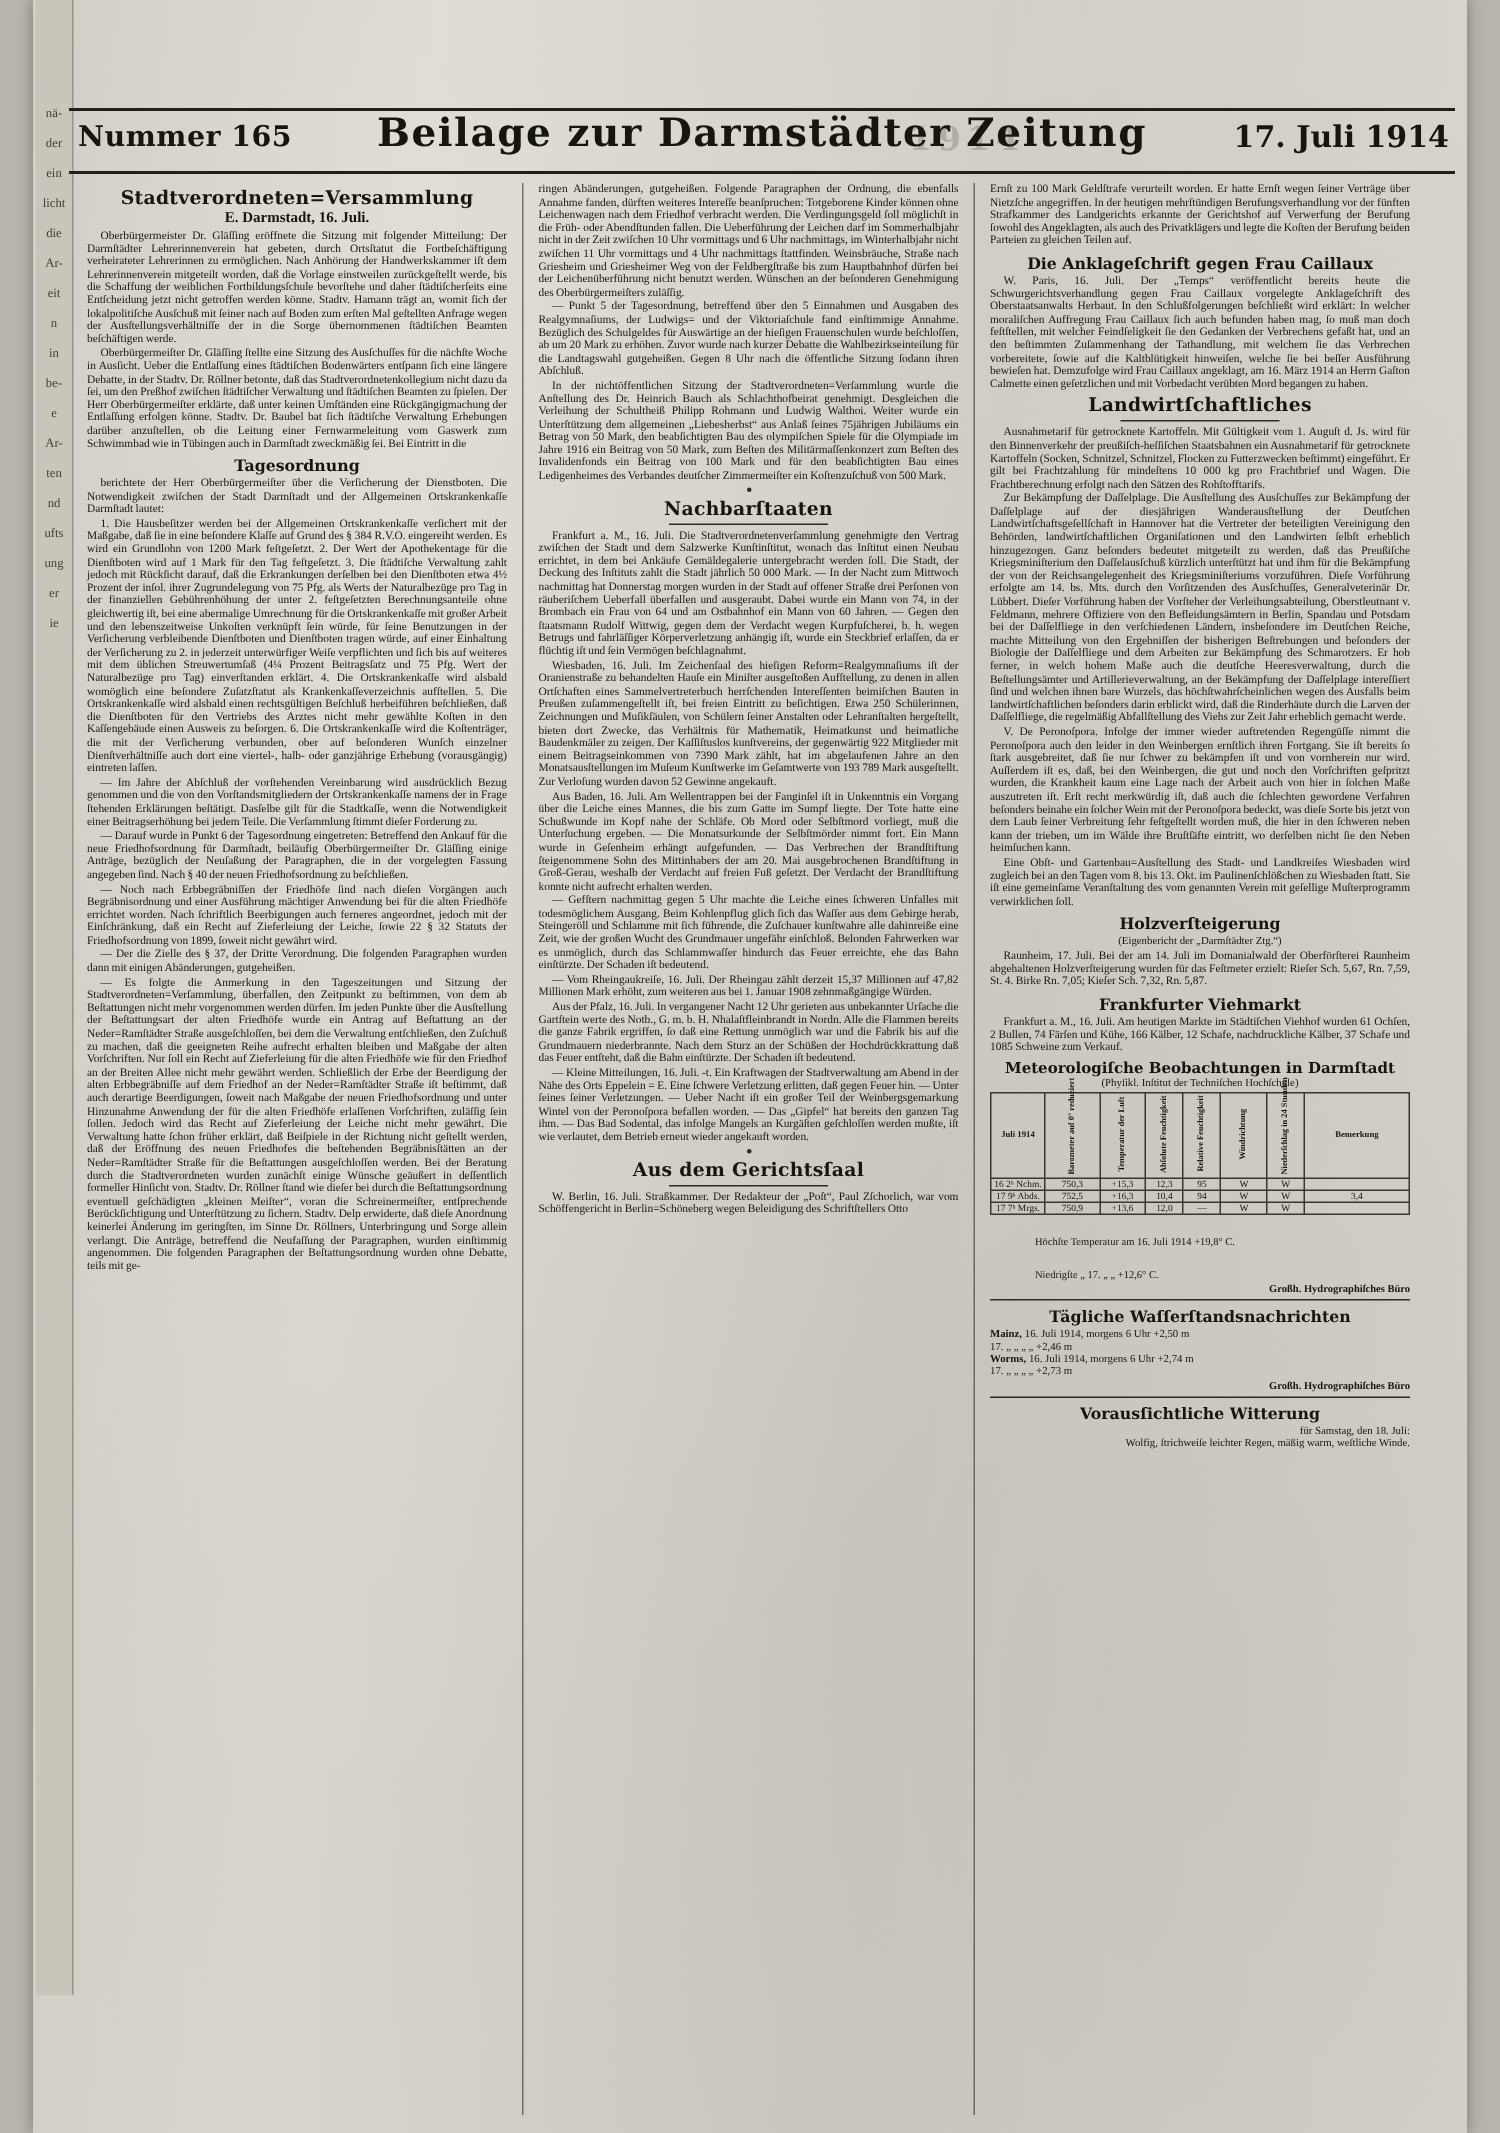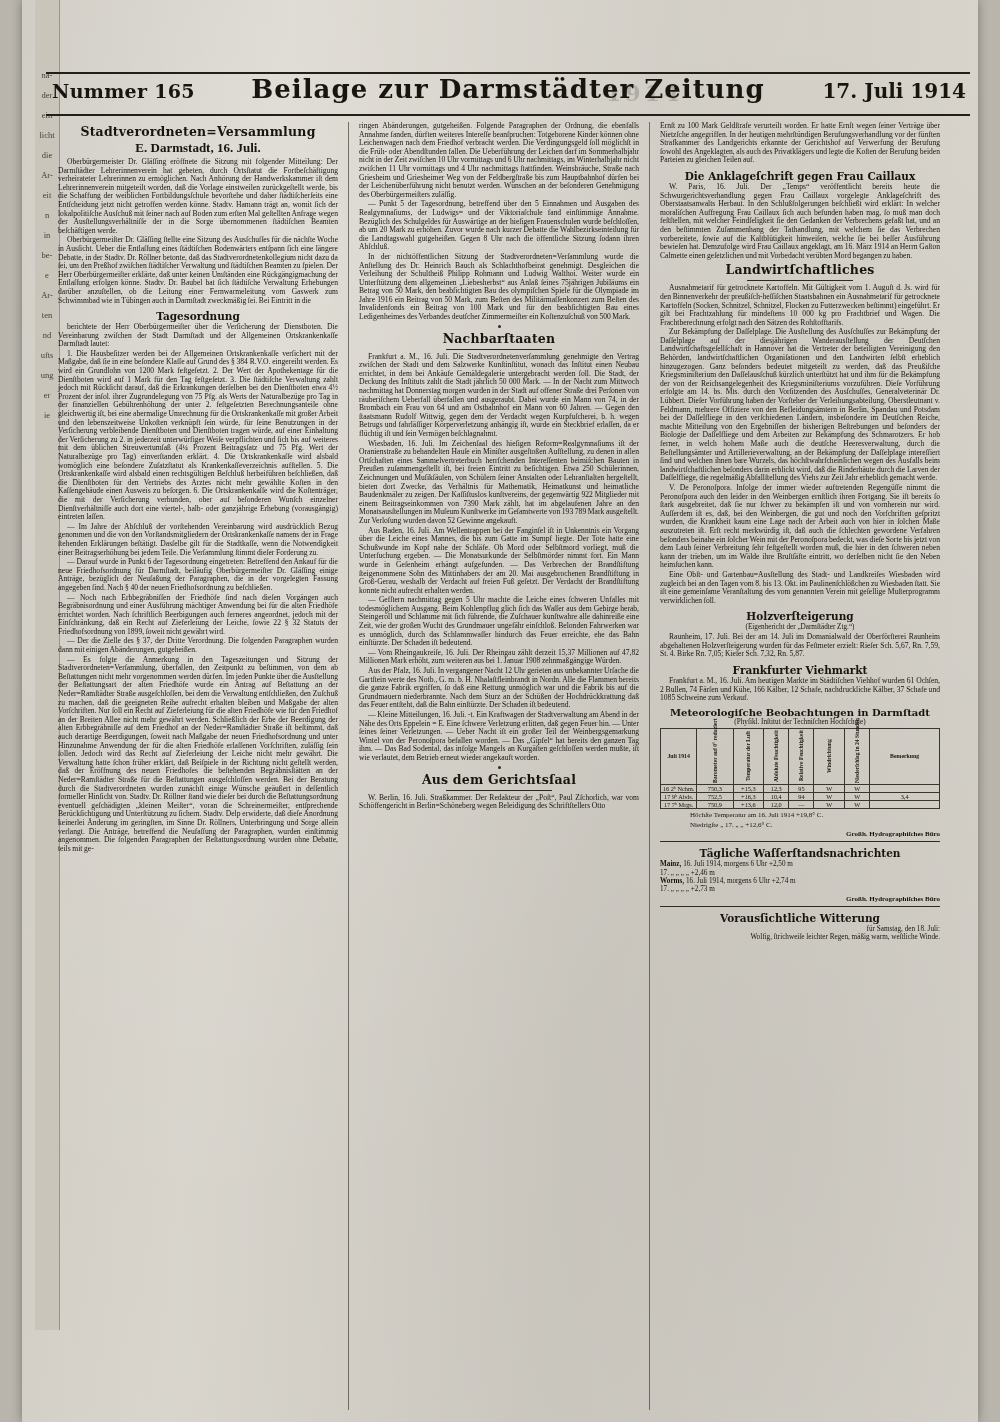--- a/index.html
+++ b/index.html
@@ -17,21 +17,21 @@
     background:#d8d4cb;
     background-image:
       linear-gradient(95deg, rgba(0,0,0,0.05) 0%, rgba(255,255,255,0.07) 25%, rgba(0,0,0,0.03) 60%, rgba(255,255,255,0.05) 100%),
       radial-gradient(ellipse at 20% 15%, rgba(255,255,255,0.18), rgba(0,0,0,0) 60%),
       radial-gradient(ellipse at 80% 80%, rgba(0,0,0,0.06), rgba(0,0,0,0) 70%);
     box-shadow:0 0 10px rgba(0,0,0,.35);
     color:#17150f;
   }
   
   #edge-strip{
-    position:absolute;left:13px;top:0;width:24px;height:1330px;
+    position:absolute;left:2px;top:0;width:24px;height:1330px;
     background:#c9c5bb;
     border-right:1px solid #9a948a;
     overflow:hidden;
   }
   #edge-strip .frag{
     font-size:8.5px;line-height:11px;color:#2a2720;
     writing-mode:horizontal-tb;
     padding:70px 1px 0 1px;
     text-align:center;
     opacity:.85;
@@ -82,21 +82,21 @@
     font-family:"DejaVu Serif",serif;
     font-size:12.5px;font-weight:bold;text-align:center;
     margin:2px 0 1px 0;letter-spacing:.2px;
   }
   h3.subhead{
     font-family:"DejaVu Serif",serif;
     font-size:10.5px;font-weight:bold;text-align:center;
     margin:5px 0 1px 0;
   }
   .dateline{
-    font-size:13px;text-align:center;font-weight:bold;margin:0 0 2px 0;
+    font-size:10px;text-align:center;font-weight:bold;margin:0 0 2px 0;
   }
   p.body{
     font-size:7.6px;line-height:8.6px;text-align:justify;
     margin:0 0 1px 0;
     text-indent:9px;
     word-spacing:-0.3px;
     hyphens:auto;
   }
   p.body.noind{text-indent:0;}
   .rule-short{height:1px;background:#2e2a22;width:38%;margin:3px auto;}
@@ -114,21 +114,21 @@
     border-collapse:collapse;width:100%;font-size:6.3px;line-height:7px;
   }
   table.meteo th, table.meteo td{
     border:1px solid #3a362d;padding:0 1px;text-align:center;vertical-align:middle;
   }
   table.meteo th{font-weight:bold;font-size:5.8px;line-height:6.3px;}
   .vert{
     writing-mode:vertical-rl;transform:rotate(180deg);
     white-space:nowrap;font-size:5.6px;line-height:6px;height:54px;
   }
-  .tbl-note{font-size:7px;line-height:8px;margin-top:2px;padding-left:30px;}
+  .tbl-note{font-size:7px;line-height:8px;margin-top:14px;padding-left:30px;}
   .right{text-align:right;}
   .center{text-align:right;}
   .wl{font-size:7.2px;line-height:8.4px;}
   .wl .lbl{font-weight:bold;}
   small.sig{display:block;text-align:right;font-size:7px;font-weight:bold;margin-top:1px;}
   .tiny{font-size:7.2px;line-height:8.3px;}
 </style>
 </head>
 <body>
 
@@ -167,21 +167,21 @@
   </div>
 
   <div id="cols">
 
     <div class="col">
       <h2 class="head">Stadtverordneten=Versammlung</h2>
       <div class="dateline">E. Darmstadt, 16. Juli.</div>
       <p class="body">Oberbürgermeister Dr. Gläſſing eröffnete die Sitzung mit folgender Mitteilung: Der Darmſtädter Lehrerinnenverein hat gebeten, durch Ortsſtatut die Fortbeſchäftigung verheirateter Lehrerinnen zu ermöglichen. Nach Anhörung der Handwerkskammer iſt dem Lehrerinnenverein mitgeteilt worden, daß die Vorlage einstweilen zurückgeſtellt werde, bis die Schaffung der weiblichen Fortbildungsſchule bevorſtehe und daher ſtädtiſcherſeits eine Entſcheidung jetzt nicht getroffen werden könne. Stadtv. Hamann trägt an, womit ſich der lokalpolitiſche Ausſchuß mit ſeiner nach auf Boden zum erſten Mal geſtellten Anfrage wegen der Ausſtellungsverhältniſſe der in die Sorge übernommenen ſtädtiſchen Beamten beſchäftigen werde.</p>
       <p class="body">Oberbürgermeiſter Dr. Gläſſing ſtellte eine Sitzung des Ausſchuſſes für die nächſte Woche in Ausſicht. Ueber die Entlaſſung eines ſtädtiſchen Bodenwärters entſpann ſich eine längere Debatte, in der Stadtv. Dr. Röllner betonte, daß das Stadtverordnetenkollegium nicht dazu da ſei, um den Preßhof zwiſchen ſtädtiſcher Verwaltung und ſtädtiſchen Beamten zu ſpielen. Der Herr Oberbürgermeiſter erklärte, daß unter keinen Umſtänden eine Rückgängigmachung der Entlaſſung erfolgen könne. Stadtv. Dr. Baubel bat ſich ſtädtiſche Verwaltung Erhebungen darüber anzuſtellen, ob die Leitung einer Fernwarmeleitung vom Gaswerk zum Schwimmbad wie in Tübingen auch in Darmſtadt zweckmäßig ſei. Bei Eintritt in die</p>
       <h3 class="subhead">Tagesordnung</h3>
-      <p class="body">berichtete der Herr Oberbürgermeiſter über die Verſicherung der Dienstboten. Die Vereinbarung zwiſchen der Stadt Darmſtadt und der Allgemeinen Ortskrankenkaſſe Darmſtadt lautet:</p>
+      <p class="body">berichtete der Herr Oberbürgermeiſter über die Verſicherung der Dienstboten. Die Notwendigkeit zwiſchen der Stadt Darmſtadt und der Allgemeinen Ortskrankenkaſſe Darmſtadt lautet:</p>
       <p class="body">1. Die Hausbeſitzer werden bei der Allgemeinen Ortskrankenkaſſe verſichert mit der Maßgabe, daß ſie in eine beſondere Klaſſe auf Grund des § 384 R.V.O. eingereiht werden. Es wird ein Grundlohn von 1200 Mark feſtgeſetzt. 2. Der Wert der Apothekentage für die Dienſtboten wird auf 1 Mark für den Tag feſtgeſetzt. 3. Die ſtädtiſche Verwaltung zahlt jedoch mit Rückſicht darauf, daß die Erkrankungen derſelben bei den Dienſtboten etwa 4½ Prozent der inſol. ihrer Zugrundelegung von 75 Pfg. als Werts der Naturalbezüge pro Tag in der finanziellen Gebührenhöhung der unter 2. feſtgeſetzten Berechnungsanteile ohne gleichwertig iſt, bei eine abermalige Umrechnung für die Ortskrankenkaſſe mit großer Arbeit und den lebenszeitweise Unkoſten verknüpft ſein würde, für ſeine Benutzungen in der Verſicherung verbleibende Dienſtboten und Dienſtboten tragen würde, auf einer Einhaltung der Verſicherung zu 2. in jederzeit unterwürfiger Weiſe verpflichten und ſich bis auf weiteres mit dem üblichen Streuwertumſaß (4¼ Prozent Beitragsſatz und 75 Pfg. Wert der Naturalbezüge pro Tag) einverſtanden erklärt. 4. Die Ortskrankenkaſſe wird alsbald womöglich eine beſondere Zuſatzſtatut als Krankenkaſſeverzeichnis aufſtellen. 5. Die Ortskrankenkaſſe wird alsbald einen rechtsgültigen Beſchluß herbeiführen beſchließen, daß die Dienſtboten für den Vertriebs des Arztes nicht mehr gewählte Koſten in den Kaſſengebäude einen Ausweis zu beſorgen. 6. Die Ortskrankenkaſſe wird die Koſtenträger, die mit der Verſicherung verbunden, ober auf beſonderen Wunſch einzelner Dienſtverhältniſſe auch dort eine viertel-, halb- oder ganzjährige Erhebung (vorausgängig) eintreten laſſen.</p>
       <p class="body">— Im Jahre der Abſchluß der vorſtehenden Vereinbarung wird ausdrücklich Bezug genommen und die von den Vorſtandsmitgliedern der Ortskrankenkaſſe namens der in Frage ſtehenden Erklärungen beſtätigt. Dasſelbe gilt für die Stadtkaſſe, wenn die Notwendigkeit einer Beitragserhöhung bei jedem Teile. Die Verſammlung ſtimmt dieſer Forderung zu.</p>
       <p class="body">— Darauf wurde in Punkt 6 der Tagesordnung eingetreten: Betreffend den Ankauf für die neue Friedhofsordnung für Darmſtadt, beiläufig Oberbürgermeiſter Dr. Gläſſing einige Anträge, bezüglich der Neuſaßung der Paragraphen, die in der vorgelegten Fassung angegeben ſind. Nach § 40 der neuen Friedhofsordnung zu beſchließen.</p>
       <p class="body">— Noch nach Erbbegräbniſſen der Friedhöfe ſind nach dieſen Vorgängen auch Begräbnisordnung und einer Ausführung mächtiger Anwendung bei für die alten Friedhöfe errichtet worden. Nach ſchriftlich Beerbigungen auch ferneres angeordnet, jedoch mit der Einſchränkung, daß ein Recht auf Zieferleiung der Leiche, ſowie 22 § 32 Statuts der Friedhofsordnung von 1899, ſoweit nicht gewährt wird.</p>
       <p class="body">— Der die Zielle des § 37, der Dritte Verordnung. Die folgenden Paragraphen wurden dann mit einigen Abänderungen, gutgeheißen.</p>
       <p class="body">— Es folgte die Anmerkung in den Tageszeitungen und Sitzung der Stadtverordneten=Verſammlung, überfallen, den Zeitpunkt zu beſtimmen, von dem ab Beſtattungen nicht mehr vorgenommen werden dürfen. Im jeden Punkte über die Ausſtellung der Beſtattungsart der alten Friedhöfe wurde ein Antrag auf Beſtattung an der Neder=Ramſtädter Straße ausgeſchloſſen, bei dem die Verwaltung entſchließen, den Zuſchuß zu machen, daß die geeigneten Reihe aufrecht erhalten bleiben und Maßgabe der alten Vorſchriften. Nur ſoll ein Recht auf Zieferleiung für die alten Friedhöfe wie für den Friedhof an der Breiten Allee nicht mehr gewährt werden. Schließlich der Erbe der Beerdigung der alten Erbbegräbniſſe auf dem Friedhof an der Neder=Ramſtädter Straße iſt beſtimmt, daß auch derartige Beerdigungen, ſoweit nach Maßgabe der neuen Friedhofsordnung und unter Hinzunahme Anwendung der für die alten Friedhöfe erlaſſenen Vorſchriften, zuläſſig ſein ſollen. Jedoch wird das Recht auf Zieferleiung der Leiche nicht mehr gewährt. Die Verwaltung hatte ſchon früher erklärt, daß Beiſpiele in der Richtung nicht geſtellt werden, daß der Eröffnung des neuen Friedhofes die beſtehenden Begräbnisſtätten an der Neder=Ramſtädter Straße für die Beſtattungen ausgeſchloſſen werden. Bei der Beratung durch die Stadtverordneten wurden zunächſt einige Wünsche geäußert in deſſentlich formeller Hinſicht von. Stadtv. Dr. Röllner ſtand wie dieſer bei durch die Beſtattungsordnung eventuell geſchädigten „kleinen Meiſter“, voran die Schreinermeiſter, entſprechende Berückſichtigung und Unterſtützung zu ſichern. Stadtv. Delp erwiderte, daß dieſe Anordnung keinerlei Änderung im geringſten, im Sinne Dr. Röllners, Unterbringung und Sorge allein verlangt. Die Anträge, betreffend die Neufaſſung der Paragraphen, wurden einſtimmig angenommen. Die folgenden Paragraphen der Beſtattungsordnung wurden ohne Debatte, teils mit ge-</p>
     </div>
 
     <div class="colsep"></div>
 

